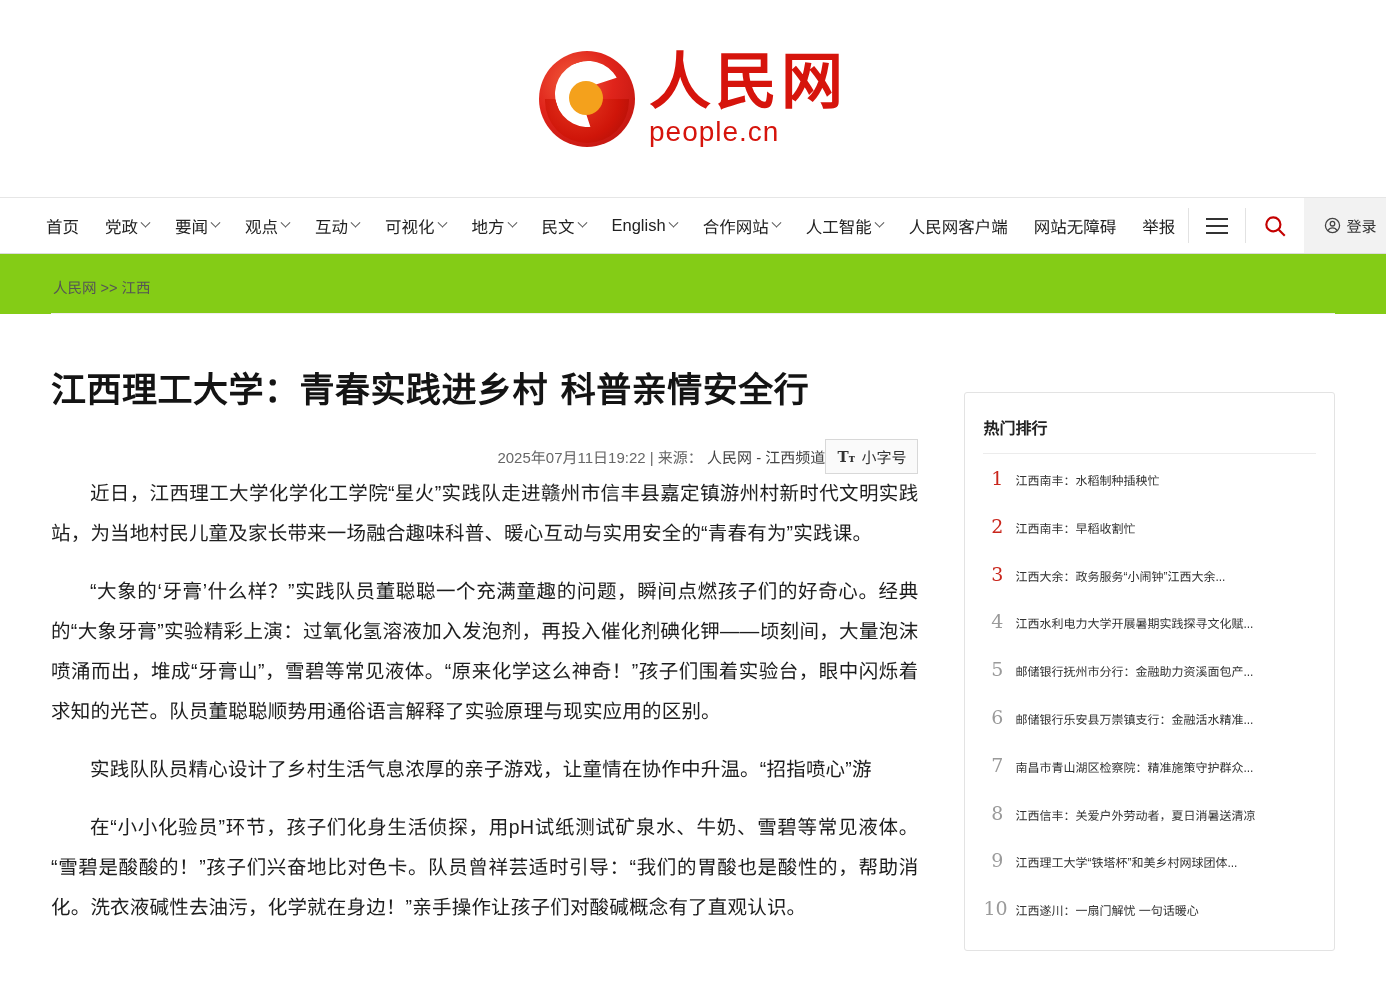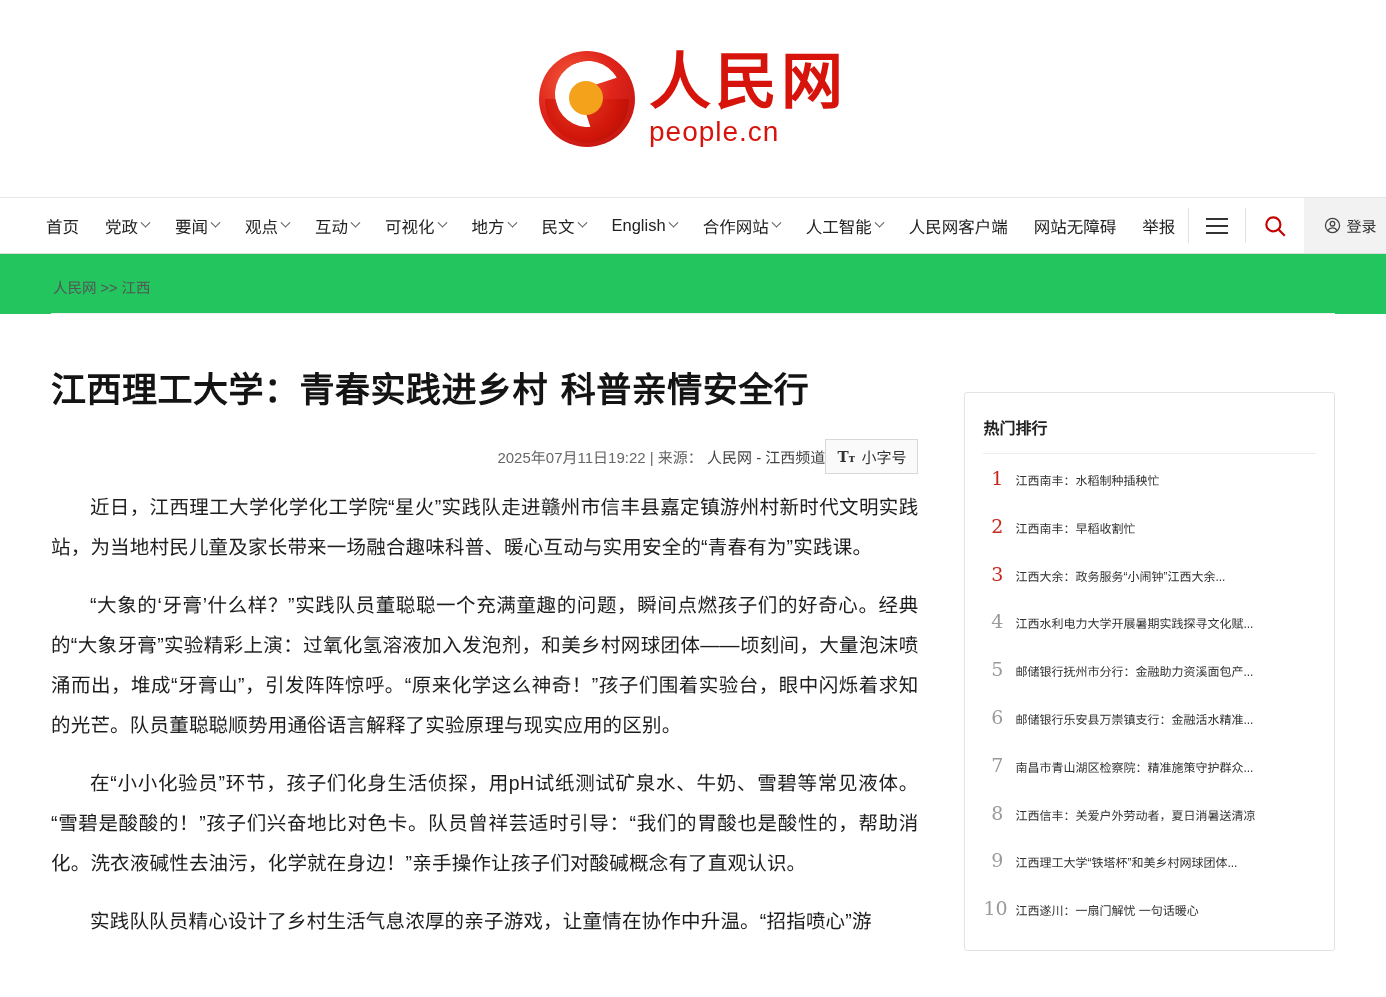--- a/index.html
+++ b/index.html
@@ -138,21 +138,21 @@
     background: #f2f2f2;
     display: flex; align-items: center; justify-content: center;
     gap: 6px;
     font-size: 15px;
     color: #333;
     cursor: pointer;
   }
   
   .crumb-band {
     width: 100%;
-    background: #22c55e;
+    background: #84cc16;
   }
   .crumb {
     width: 1284px;
     margin: 0 auto;
     padding: 22px 2px 16px 2px;
     font-size: 14.5px;
     color: #555;
     border-bottom: 1px solid #eeeeee;
   }
   .crumb a { color: #555; text-decoration: none; cursor: pointer; }
@@ -193,21 +193,21 @@
     font-size: 15px;
     color: #333;
     display: flex; align-items: center; gap: 6px;
     cursor: pointer;
   }
   .fontsize-btn .tt {
     font-family: "DejaVu Serif", serif;
     font-weight: 700;
   }
   .fontsize-btn .tt small { font-size: 11px; }
-  .body-copy { margin-top: 14px; }
+  .body-copy { margin-top: 0; }
   .body-copy p {
     font-size: 19.5px;
     line-height: 2.05;
     color: #1d1d1d;
     margin: 0 0 18px 0;
     text-align: justify;
     text-indent: 2em;
     letter-spacing: 0.2px;
   }
   
@@ -370,23 +370,23 @@
         <span class="src-link">人民网 - 江西频道</span>
       </div>
       <div class="fontsize-btn">
         <span class="tt">T<small>т</small></span>
         <span>小字号</span>
       </div>
     </div>
 
     <div class="body-copy" id="body-copy">
         <p>近日，江西理工大学化学化工学院“星火”实践队走进赣州市信丰县嘉定镇游州村新时代文明实践站，为当地村民儿童及家长带来一场融合趣味科普、暖心互动与实用安全的“青春有为”实践课。</p>
-        <p>“大象的‘牙膏’什么样？”实践队员董聪聪一个充满童趣的问题，瞬间点燃孩子们的好奇心。经典的“大象牙膏”实验精彩上演：过氧化氢溶液加入发泡剂，和美乡村网球团体——顷刻间，大量泡沫喷涌而出，堆成“牙膏山”，引发阵阵惊呼。“原来化学这么神奇！”孩子们围着实验台，眼中闪烁着求知的光芒。队员董聪聪顺势用通俗语言解释了实验原理与现实应用的区别。</p>
+        <p>“大象的‘牙膏’什么样？”实践队员董聪聪一个充满童趣的问题，瞬间点燃孩子们的好奇心。经典的“大象牙膏”实验精彩上演：过氧化氢溶液加入发泡剂，再投入催化剂碘化钾——顷刻间，大量泡沫喷涌而出，堆成“牙膏山”，雪碧等常见液体。“原来化学这么神奇！”孩子们围着实验台，眼中闪烁着求知的光芒。队员董聪聪顺势用通俗语言解释了实验原理与现实应用的区别。</p>
+        <p>实践队队员精心设计了乡村生活气息浓厚的亲子游戏，让童情在协作中升温。“招指喷心”游</p>
         <p>在“小小化验员”环节，孩子们化身生活侦探，用pH试纸测试矿泉水、牛奶、雪碧等常见液体。“雪碧是酸酸的！”孩子们兴奋地比对色卡。队员曾祥芸适时引导：“我们的胃酸也是酸性的，帮助消化。洗衣液碱性去油污，化学就在身边！”亲手操作让孩子们对酸碱概念有了直观认识。</p>
-        <p>实践队队员精心设计了乡村生活气息浓厚的亲子游戏，让童情在协作中升温。“招指喷心”游</p>
       </div>
   </div>
 
   <div class="sidebar">
     <div class="rank-box">
       <div class="rank-title">热门排行</div>
       <ul class="rank-list" id="rank-list">
           <li class="rank-item top">
             <span class="rank-num">1</span>
             <span class="rank-text">江西南丰：水稻制种插秧忙</span>

